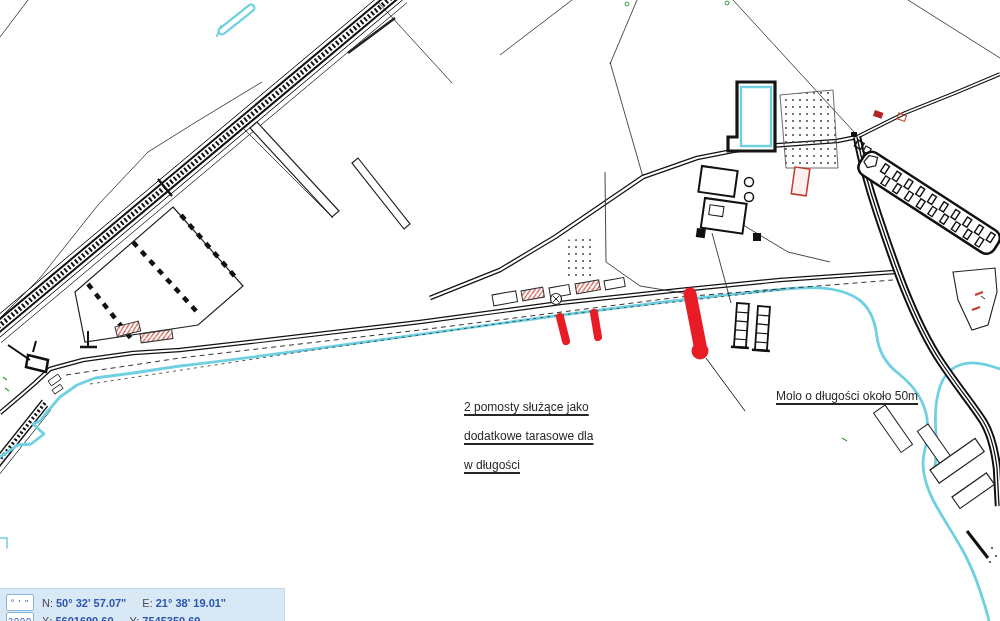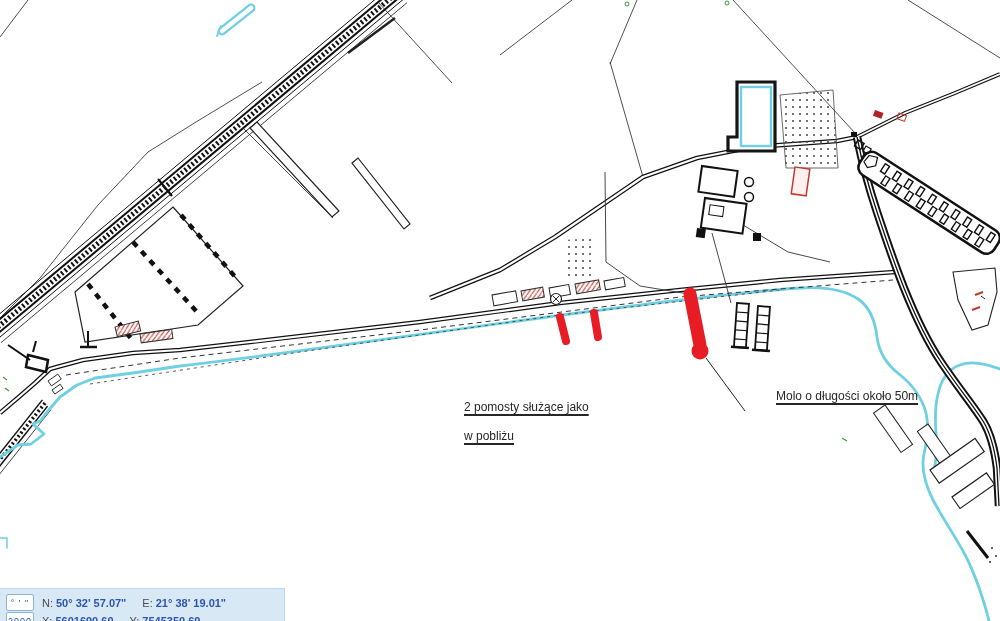--- a/index.html
+++ b/index.html
@@ -281,21 +281,22 @@
     <line x1="560" y1="317" x2="566" y2="341" stroke="#e81c24" stroke-width="8" stroke-linecap="round"></line>
     <line x1="594" y1="313" x2="598" y2="337" stroke="#e81c24" stroke-width="8" stroke-linecap="round"></line>
     <line x1="690" y1="294" x2="700" y2="345" stroke="#e81c24" stroke-width="13" stroke-linecap="round"></line>
     <circle cx="700" cy="351" r="8.5" fill="#e81c24"></circle>
     <line x1="706" y1="358" x2="745" y2="411" stroke="#222" stroke-width="1"></line>
   </g>
 </svg>
 
 <div class="anno" id="anno-pomosty">
   <span class="aline">2 pomosty służące jako</span>
-  <span class="aline">w pobliżu</span>
+  <span class="aline">dodatkowe tarasowe dla</span>
+  <span class="aline">w długości</span>
 </div>
 
 <div class="anno" id="anno-molo">
   <span class="aline">Molo o długości około 50m</span>
 </div>
 
 <div class="statusbar">
   <div class="srow srow1">
     <span class="sbox">° ' "</span>
     <span class="slabel">N:</span>

